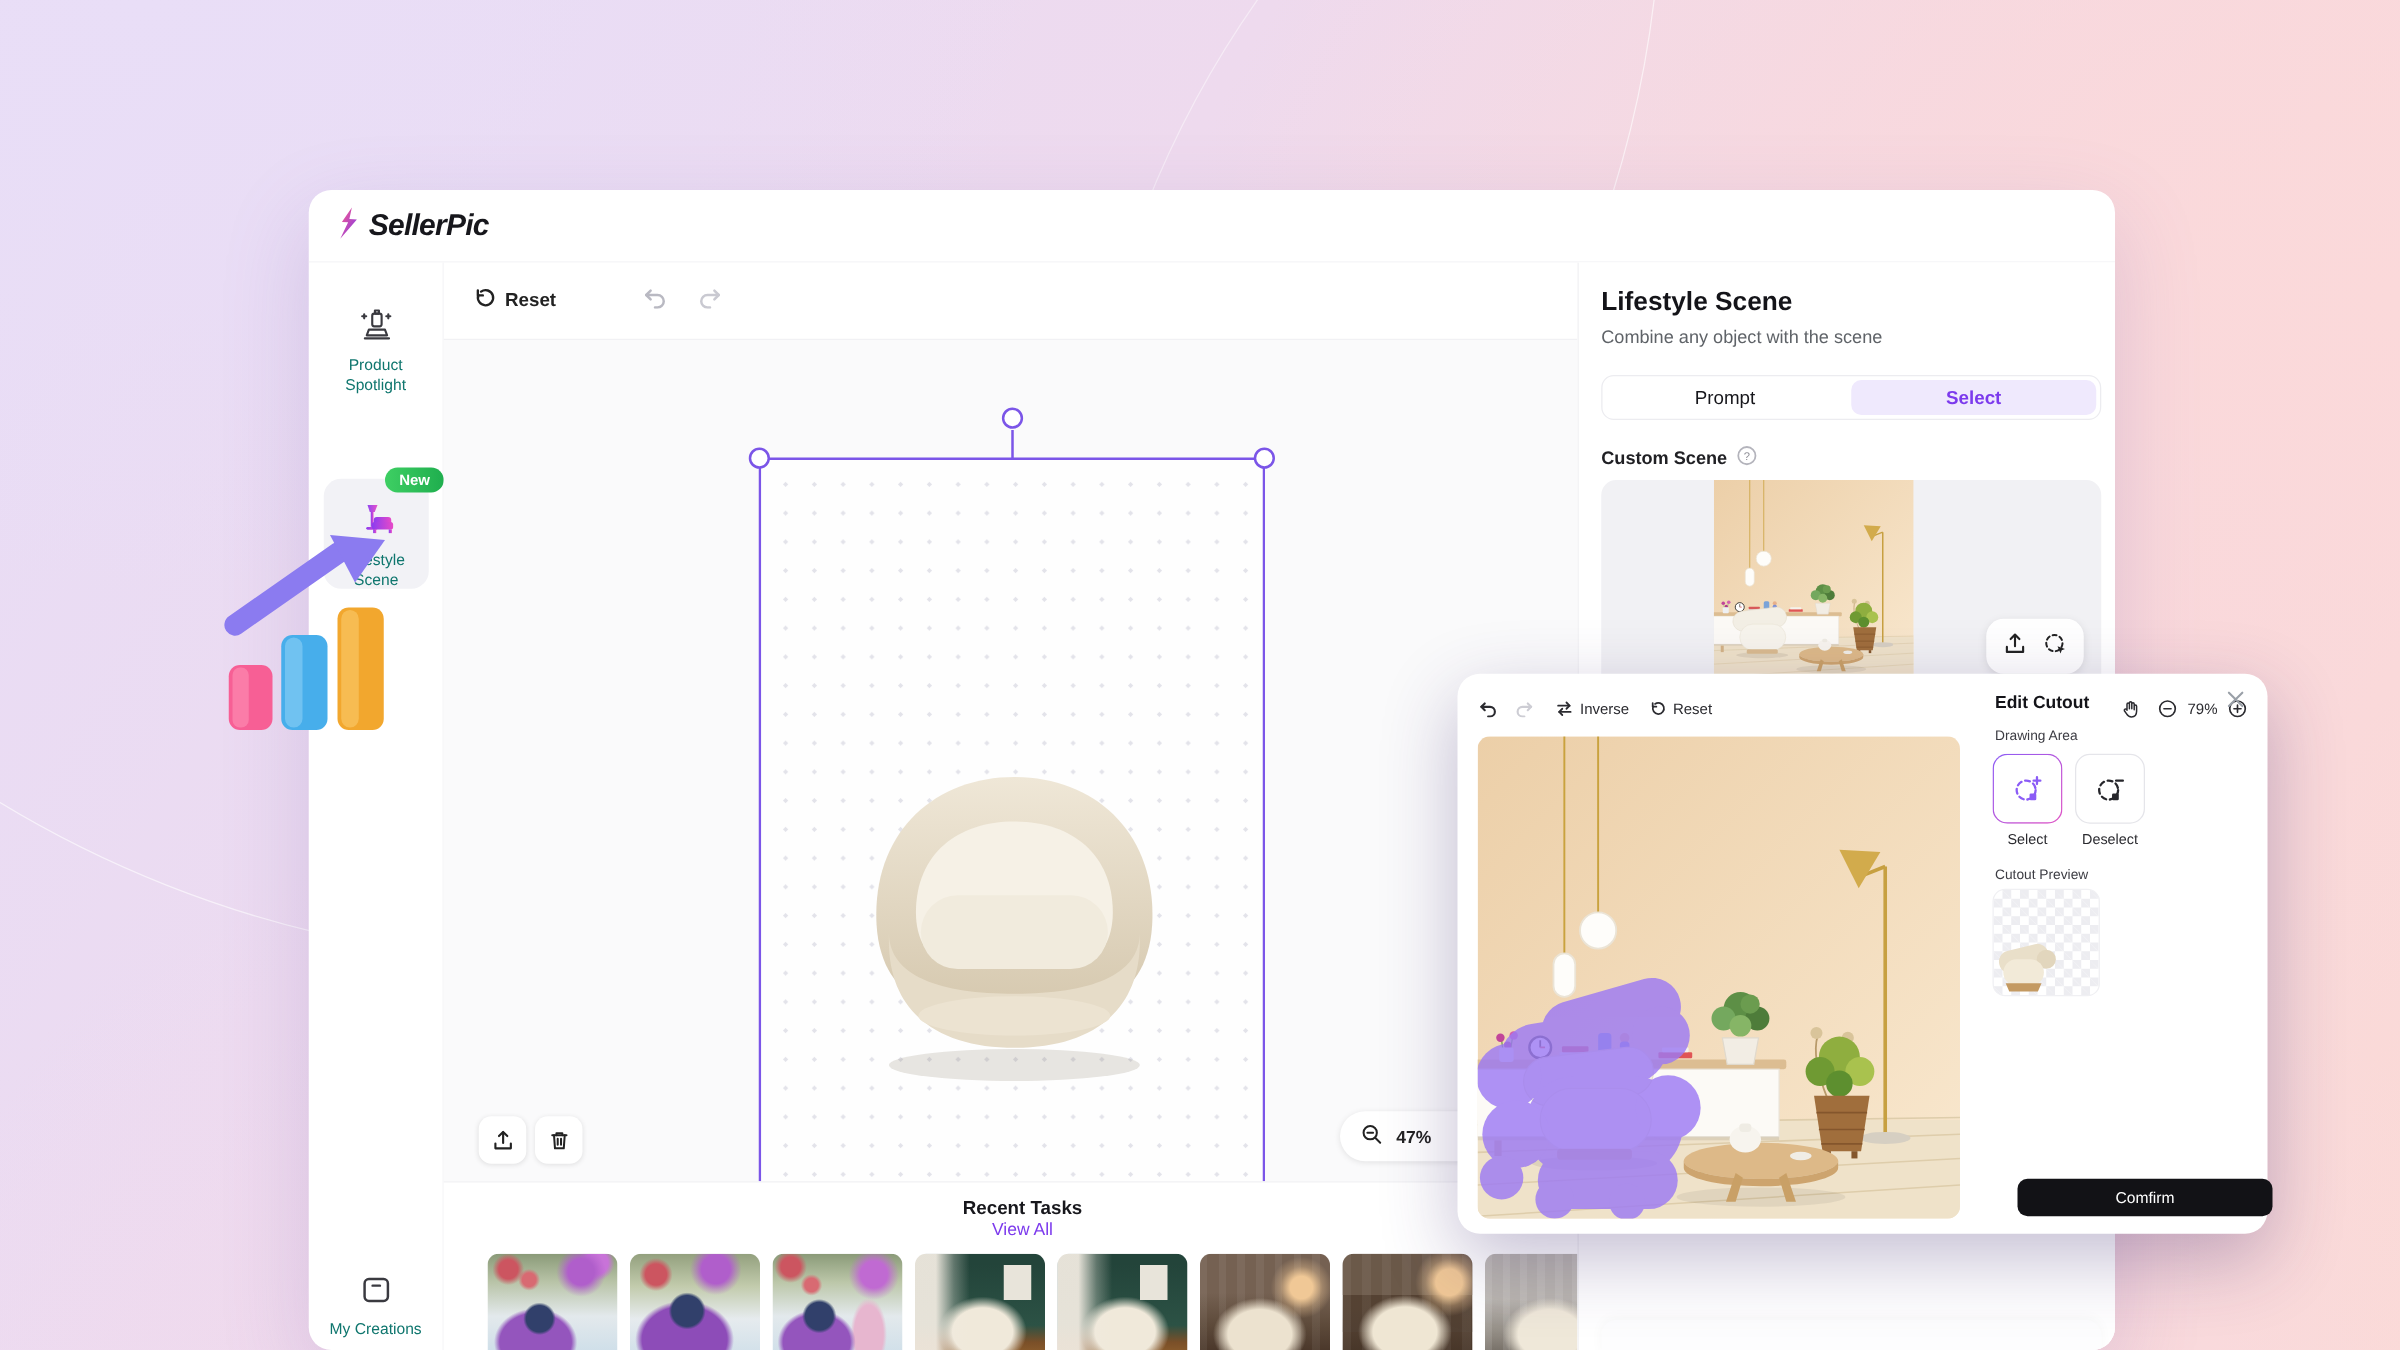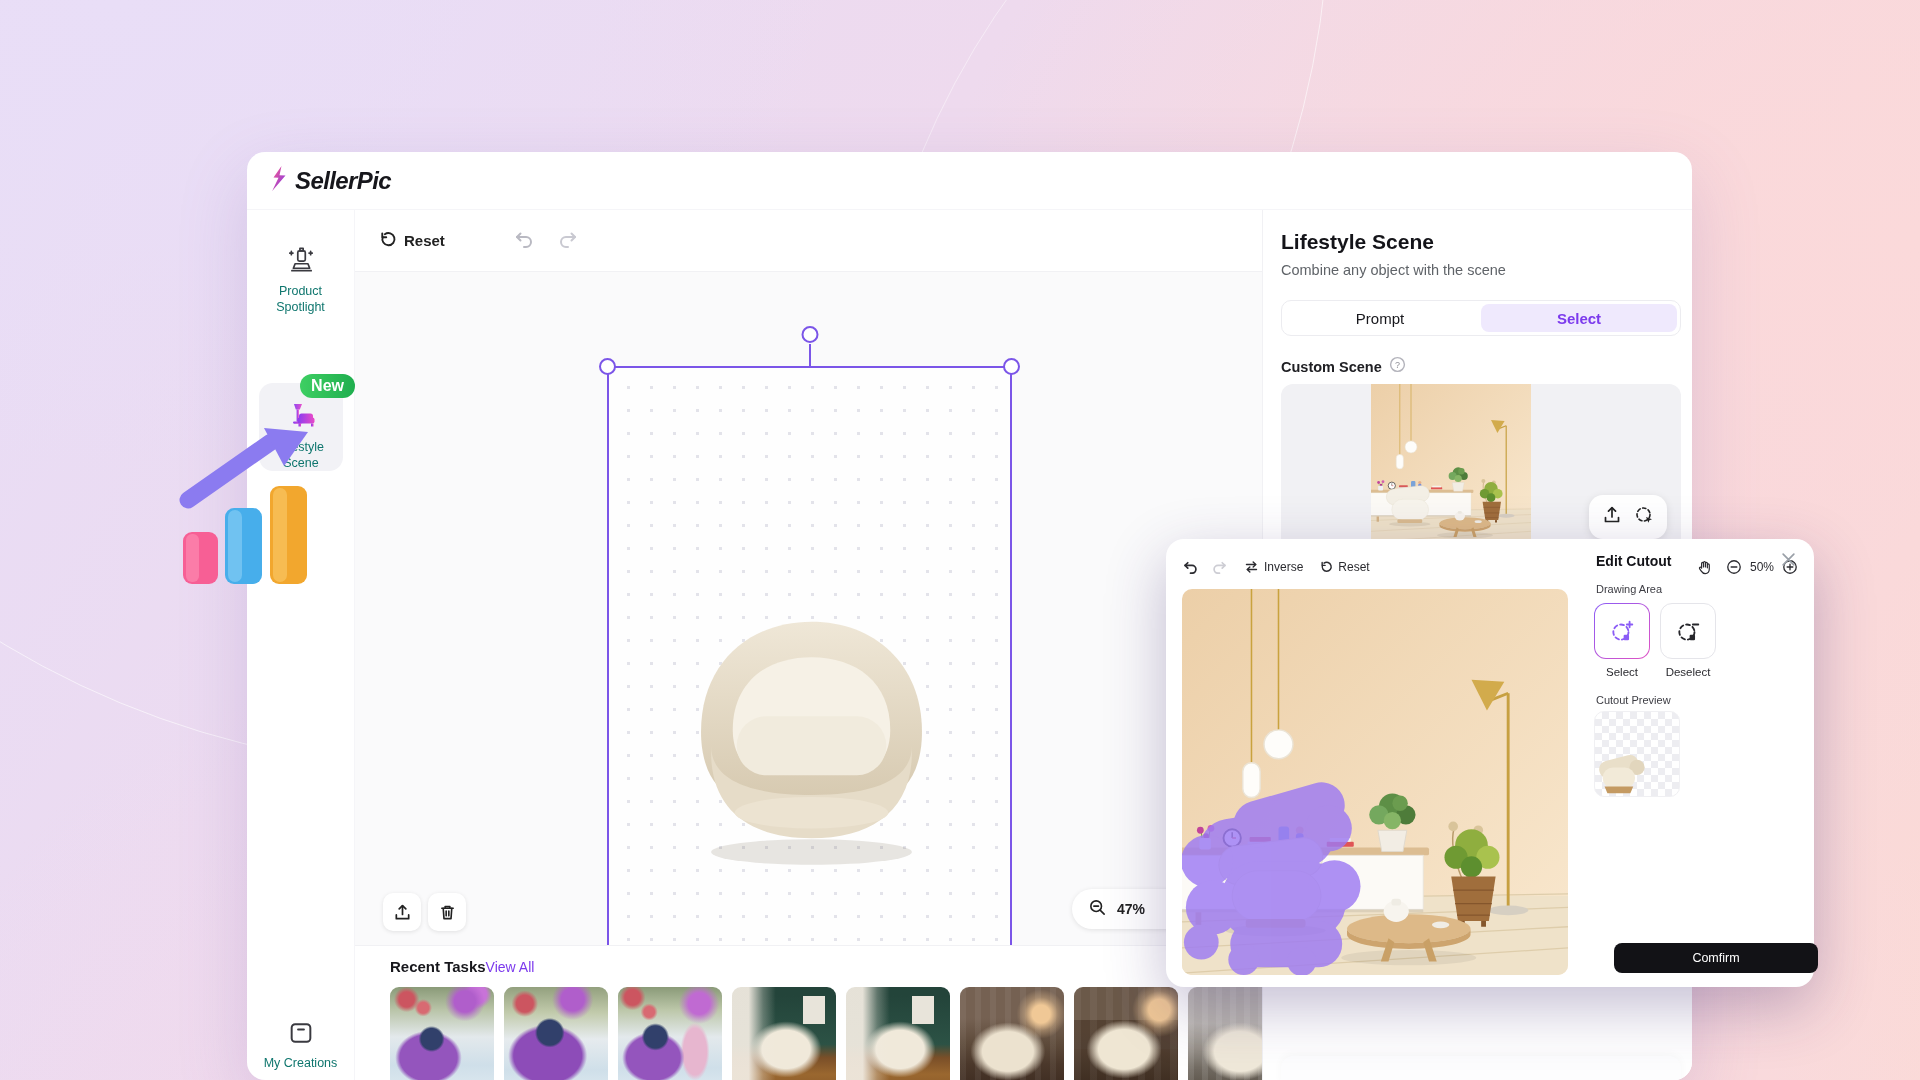--- a/index.html
+++ b/index.html
@@ -34,21 +34,21 @@
     font-weight:700; font-size:15px; display:flex; align-items:center; justify-content:center; cursor:pointer; }
 
   
   .sidebar { position:absolute; left:0; top:58px; bottom:0; width:108px; border-right:1px solid #f5f5f8; }
   .side-item { display:flex; flex-direction:column; align-items:center; gap:6px; cursor:pointer; }
   .ps-item { margin-top:36px; }
   .side-label { font-size:12.5px; line-height:1.25; text-align:center; color:#0f766e; white-space:pre-line; }
   .ls-item { position:absolute; left:12px; top:173px; width:84px; height:88px; background:#f2f2f6;
     border-radius:14px; display:flex; flex-direction:column; align-items:center; padding-top:18px; gap:5px; cursor:pointer; }
   .new-badge { position:absolute; top:-9px; right:-12px; background:linear-gradient(90deg,#3ecf63,#1fae4e);
-    color:#fff; font-size:16px; font-weight:700; padding:3px 11px; border-radius:999px; }
+    color:#fff; font-size:12px; font-weight:700; padding:3px 11px; border-radius:999px; }
   .creations { position:absolute; left:0; right:0; bottom:8px; }
 
   
   .growth { position:absolute; left:176px; top:420px; z-index:6; pointer-events:none; }
 
   
   .main { position:absolute; left:108px; top:58px; width:907px; bottom:0; }
   .tbar { position:absolute; left:0; top:0; right:0; height:62px; display:flex; align-items:center;
     gap:26px; padding-left:23px; border-bottom:1px solid #f1f1f4; }
   .reset-btn { display:flex; align-items:center; gap:7px; font-size:15px; font-weight:600; color:#222; cursor:pointer; }
@@ -68,21 +68,21 @@
   .icon-btn { position:absolute; width:38px; height:38px; background:#fff; border-radius:10px;
     box-shadow:0 1px 4px rgba(0,0,0,.10); display:flex; align-items:center; justify-content:center; cursor:pointer; }
   .upload-b { left:28px; top:621px; } .trash-b { left:73px; top:621px; }
   .zoom-pill { position:absolute; left:717px; top:617px; width:118px; height:40px; background:#fff;
     border-radius:999px; box-shadow:0 1px 5px rgba(0,0,0,.10); display:flex; align-items:center; gap:10px;
     padding:0 16px; font-size:14px; font-weight:600; color:#222; }
 
   
   .recent { position:absolute; left:0; right:0; top:735px; bottom:0; border-top:1px solid #f1f1f4;
     background:#fff; overflow:hidden; }
-  .recent-head { display:flex; justify-content:flex-start; align-items:center; padding:12px 16px 0 35px; }
+  .recent-head { display:flex; justify-content:center; align-items:center; padding:12px 16px 0 35px;flex-direction:column; }
   .recent-title { font-size:15px; font-weight:700; color:#17171c; }
   .view-all { font-size:14px; color:#7c3aed; cursor:pointer; }
   .thumb-row { display:flex; gap:10px; padding:12px 0 0 35px; }
   .thumb { flex:0 0 104px; width:104px; height:104px; border-radius:9px; cursor:pointer; }
   .mug-a { background:
     radial-gradient(circle at 72% 14%, #b05ecb 0 9%, rgba(176,94,203,.45) 13%, rgba(0,0,0,0) 17%),
     radial-gradient(circle at 84% 7%, #c873d8 0 7%, rgba(0,0,0,0) 11%),
     radial-gradient(circle at 16% 12%, #cc5560 0 6%, rgba(0,0,0,0) 10%),
     radial-gradient(circle at 32% 20%, #d86a72 0 5%, rgba(0,0,0,0) 8%),
     radial-gradient(circle at 40% 50%, #31406b 0 13%, rgba(0,0,0,0) 16%),
@@ -513,21 +513,21 @@
       <svg width="16" height="16" viewBox="0 0 20 20" fill="none" stroke="#2b2b30" stroke-width="1.5" stroke-linecap="round" stroke-linejoin="round">
         <path d="M7 11 V5.5 a1.2 1.2 0 0 1 2.4 0 V10 M9.4 10 V4.3 a1.2 1.2 0 0 1 2.4 0 V10 M11.8 10 V5.3 a1.2 1.2 0 0 1 2.4 0 V11 M14.2 11 V7.4 a1.2 1.2 0 0 1 2.4 0 V12.6 c0 3.6 -2.1 5.6 -5.1 5.6 c-2.4 0 -3.7 -1 -4.9 -3 L4.4 12 a1.3 1.3 0 0 1 2.2 -1.3 l0.4 0.8"></path>
       </svg>
     </span>
     <span class="m-group" style="margin-right:8px">
       <svg width="16" height="16" viewBox="0 0 18 18" fill="none" stroke="#2b2b30" stroke-width="1.5" stroke-linecap="round">
           <circle cx="9" cy="9" r="7"></circle>
           <path d="M5.8 9 h6.4"></path>
         </svg>
     </span>
-    <span class="m-group" style="margin-right:8px">50%</span>
+    <span class="m-group" style="margin-right:8px">79%</span>
     <span class="m-group">
       <svg width="16" height="16" viewBox="0 0 18 18" fill="none" stroke="#2b2b30" stroke-width="1.5" stroke-linecap="round">
           <circle cx="9" cy="9" r="7"></circle>
           <path d="M5.8 9 h6.4 M9 5.8 v6.4"></path>
         </svg>
     </span>
   </div>
 
   <div class="m-canvas">
     <svg viewBox="0 0 400 400" preserveAspectRatio="xMidYMid slice">

